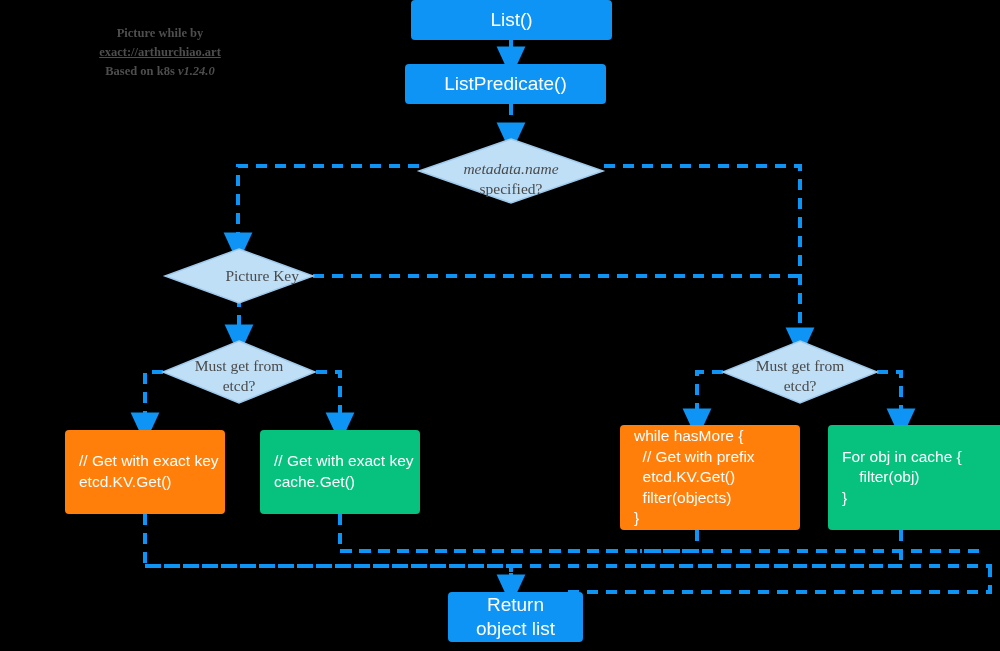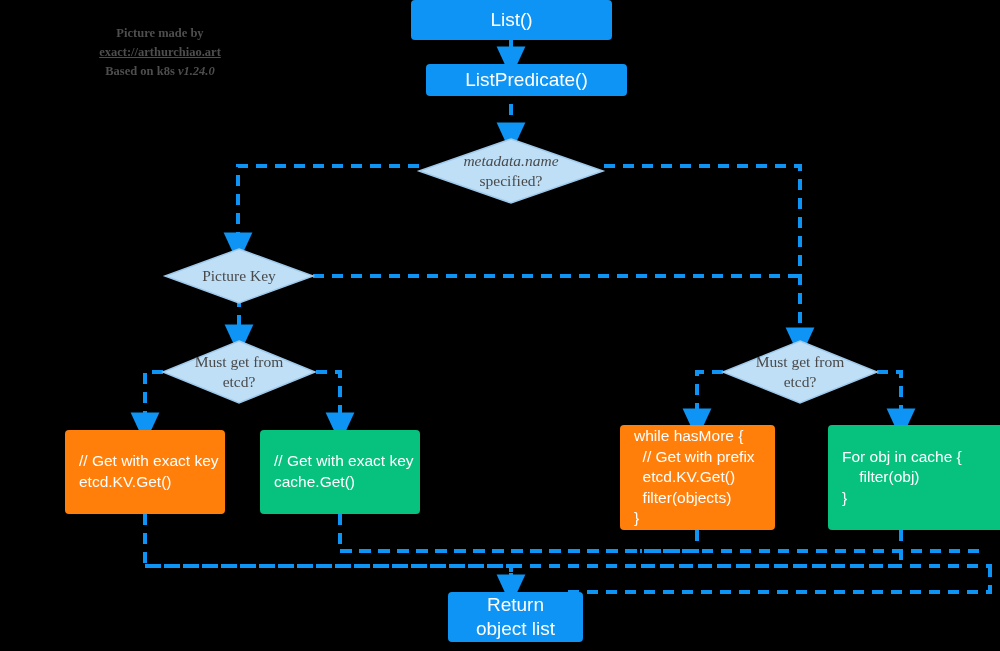--- a/index.html
+++ b/index.html
@@ -36,21 +36,21 @@
     padding:10px 14px;
     font-size:15.5px;
     line-height:1.33;
     white-space:pre;
     font-family:"Liberation Sans", sans-serif;
   }
 
   
   .dlabel{
     position:absolute;
-    display:flex;align-items:center;justify-content:center;
+    display:flex;align-items:center;justify-content:flex-end;
     text-align:center;
     color:#4a4a4a;
     font-family:"Liberation Serif", serif;
     font-size:15.5px;
     line-height:1.3;
     pointer-events:none;
   }
   .dlabel .it{font-style:italic;}
 
   
@@ -67,21 +67,21 @@
   }
   #credit .u{text-decoration:underline;}
   #credit .ver{font-style:italic;}
 </style>
 </head>
 <body>
 
 <div id="stage">
 
   <div id="credit">
-    <div>Picture made by</div>
+    <div>Picture while by</div>
     <div class="u">exact://arthurchiao.art</div>
     <div><span>Based on k8s </span><span class="ver">v1.24.0</span></div>
   </div>
 
   <svg id="svg-layer" viewBox="0 0 1000 651" xmlns="http://www.w3.org/2000/svg">
     <defs>
       <marker id="ah" markerWidth="9" markerHeight="9" refX="4.5" refY="4.2" orient="auto" markerUnits="strokeWidth">
         <path d="M0.6,0.6 L8.4,4.2 L0.6,7.8 Z" fill="#0d94f4"></path>
       </marker>
     </defs>
@@ -129,29 +129,29 @@
     <g stroke="#9ec9ea" stroke-width="1.5" fill="#bfdff7">
       <polygon points="511,139 603,171 511,203 419,171"></polygon>
       <polygon points="239,249 313,276 239,303 165,276"></polygon>
       <polygon points="239,341 315,372 239,403 163,372"></polygon>
       <polygon points="800,341 877,372 800,403 723,372"></polygon>
     </g>
   </svg>
 
   <div class="node proc blue" style="left:411px;top:0px;width:201px;height:40px;">List()</div>
 
-  <div class="node proc blue" style="left:426px;top:64px;width:201px;height:32px;">ListPredicate()</div>
+  <div class="node proc blue" style="left:405px;top:64px;width:201px;height:40px;">ListPredicate()</div>
 
   <div class="node proc orange code" style="left:65px;top:430px;width:160px;height:84px;">// Get with exact key
 etcd.KV.Get()</div>
 
   <div class="node proc green code" style="left:260px;top:430px;width:160px;height:84px;">// Get with exact key
 cache.Get()</div>
 
-  <div class="node proc orange code" style="left:620px;top:425px;width:155px;height:105px;">while hasMore {
+  <div class="node proc orange code" style="left:620px;top:425px;width:180px;height:105px;">while hasMore {
   // Get with prefix
   etcd.KV.Get()
   filter(objects)
 }</div>
 
   <div class="node proc green code" style="left:828px;top:425px;width:178px;height:105px;">For obj in cache {
     filter(obj)
 }</div>
 
   <div class="node proc blue" style="left:448px;top:592px;width:135px;height:50px;flex-direction:column;">

